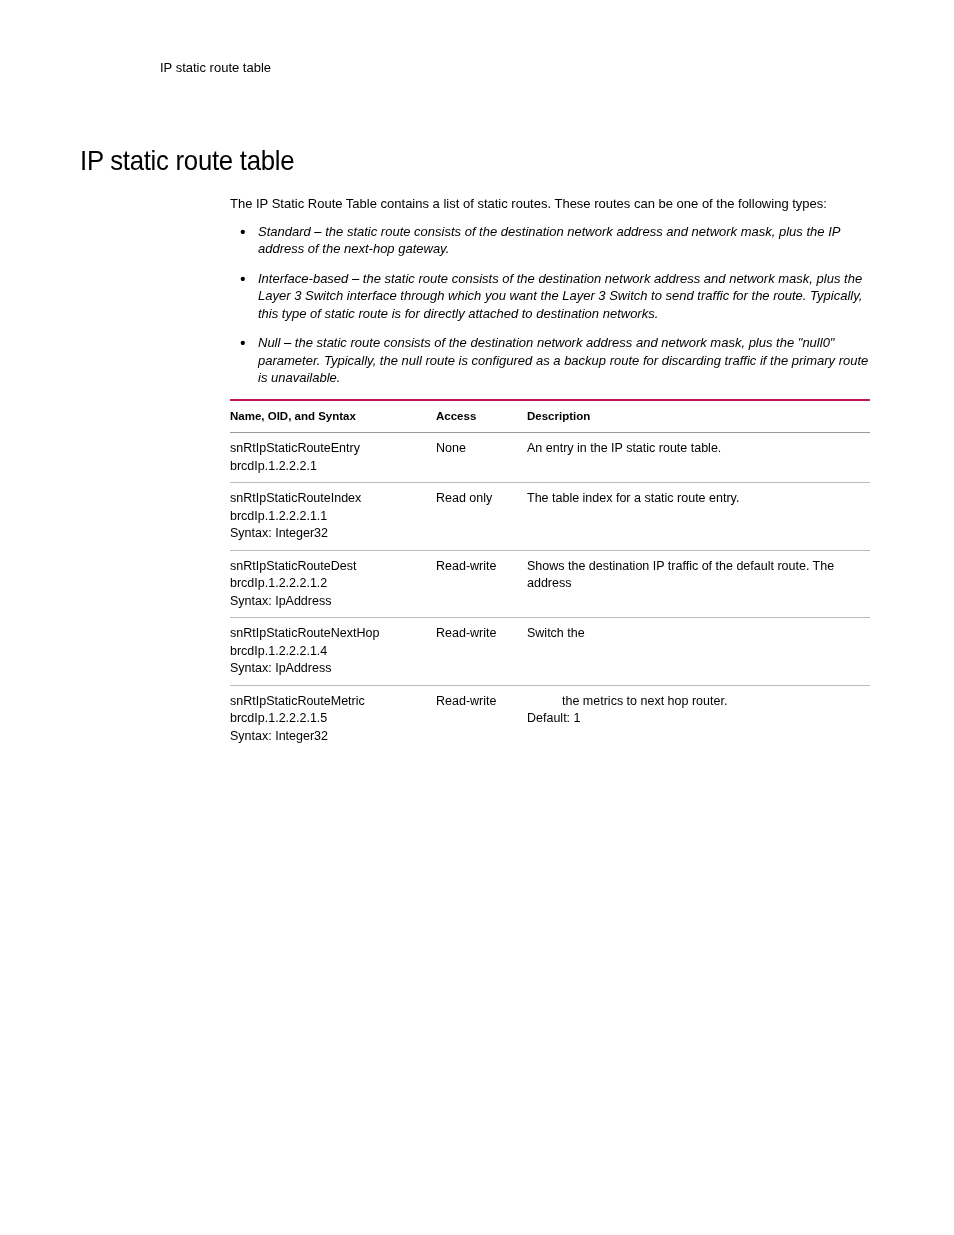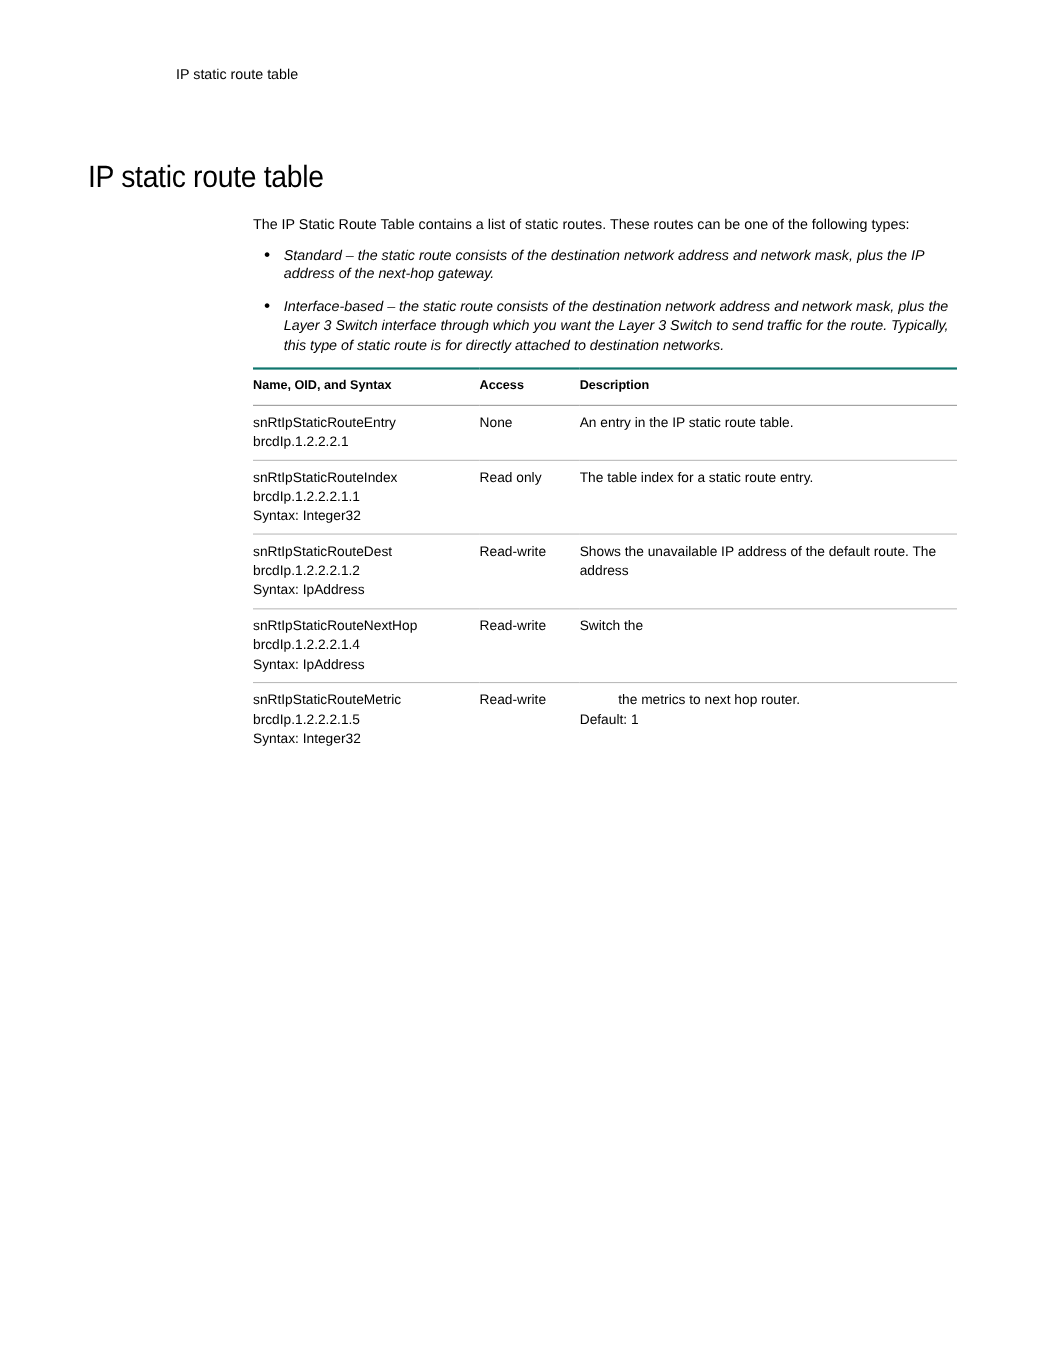--- a/index.html
+++ b/index.html
@@ -56,21 +56,21 @@
     content: "•";
     position: absolute;
     left: 10px;
     top: -1px;
     font-size: 15px;
     font-weight: bold;
   }
   table.mib {
     width: 100%;
     border-collapse: collapse;
-    border-top: 2px solid #0f766e;
+    border-top: 2px solid #be185d;
     margin-top: 8px;
     font-size: 12.5px;
   }
   table.mib th {
     text-align: left;
     font-weight: bold;
     font-size: 11.5px;
     padding: 8px 6px 8px 0;
     border-bottom: 1px solid #999;
     vertical-align: top;
@@ -98,20 +98,21 @@
   <div class="running-head">IP static route table</div>
 
   <h1 class="heading">IP static route table</h1>
 
   <div class="content">
     <p>The IP Static Route Table contains a list of static routes. These routes can be one of the following types:</p>
 
     <ul class="bullets">
       <li>Standard – the static route consists of the destination network address and network mask, plus the IP address of the next-hop gateway.</li>
       <li>Interface-based – the static route consists of the destination network address and network mask, plus the Layer 3 Switch interface through which you want the Layer 3 Switch to send traffic for the route. Typically, this type of static route is for directly attached to destination networks.</li>
+      <li>Null – the static route consists of the destination network address and network mask, plus the "null0" parameter. Typically, the null route is configured as a backup route for discarding traffic if the primary route is unavailable.</li>
     </ul>
 
 
     <table class="mib">
       <thead>
         <tr>
           <th class="col-name">Name, OID, and Syntax</th>
           <th class="col-access">Access</th>
           <th class="col-desc">Description</th>
         </tr>
@@ -123,21 +124,21 @@
           <td>An entry in the IP static route table.</td>
         </tr>
         <tr>
           <td>snRtIpStaticRouteIndex<br>brcdIp.1.2.2.2.1.1<br>Syntax: Integer32</td>
           <td>Read only</td>
           <td>The table index for a static route entry.</td>
         </tr>
         <tr>
           <td>snRtIpStaticRouteDest<br>brcdIp.1.2.2.2.1.2<br>Syntax: IpAddress</td>
           <td>Read-write</td>
-          <td>Shows the unavailable IP address of the default route. The address</td>
+          <td>Shows the destination IP traffic of the default route. The address</td>
         </tr>
         <tr>
           <td>snRtIpStaticRouteNextHop<br>brcdIp.1.2.2.2.1.4<br>Syntax: IpAddress</td>
           <td>Read-write</td>
           <td>Switch the</td>
         </tr>
         <tr>
           <td>snRtIpStaticRouteMetric<br>brcdIp.1.2.2.2.1.5<br>Syntax: Integer32</td>
           <td>Read-write</td>
           <td>

